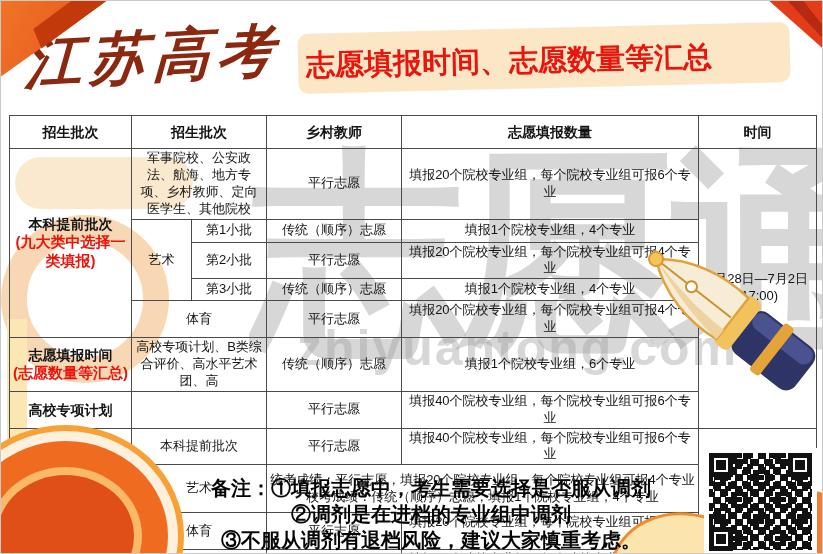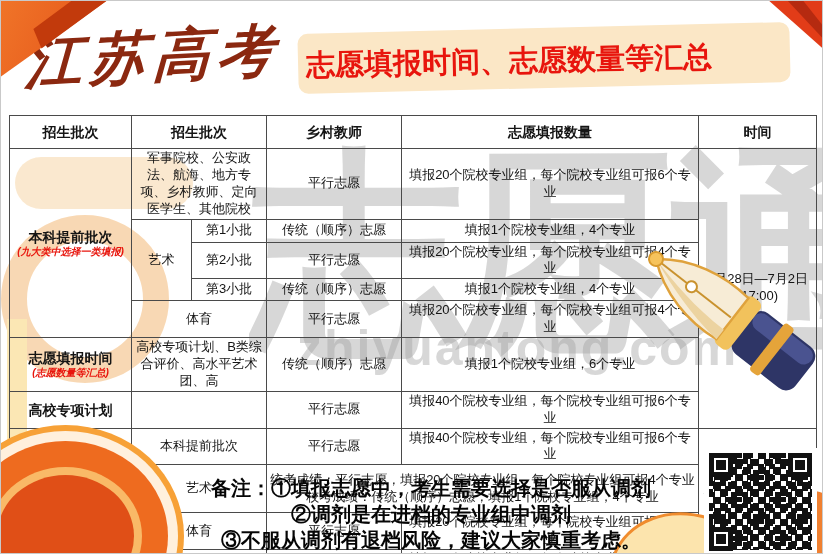--- a/index.html
+++ b/index.html
@@ -38,21 +38,21 @@
          color:rgba(160,160,160,.42);letter-spacing:2px;white-space:nowrap;}
 
   
   table.main{position:absolute;left:8px;top:114px;z-index:2;width:807px;border-collapse:collapse;
          table-layout:fixed;background:transparent;}
   table.main th,table.main td{border:1px solid #4a4a4a;font-size:13px;color:#141414;
          text-align:center;vertical-align:middle;padding:1px 3px;line-height:1.3;overflow:hidden;}
   table.main th{font-size:14px;font-weight:bold;height:30px;}
   td.left{text-align:left;padding-left:5px;}
   .bname{font-weight:bold;font-size:14px;}
-  .bnote{font-weight:bold;font-size:10px;color:#e8150d;line-height:1.25;font-style:italic;}
+  .bnote{font-weight:bold;font-size:15px;color:#e8150d;line-height:1.25;}
   .timecell{font-size:13.5px;}
 
   
   .notes{position:absolute;left:140px;top:474px;width:580px;z-index:3;text-align:center;
          font-size:20px;font-weight:bold;color:#050505;line-height:26px;}
 
   
   .pen{position:absolute;left:600px;top:228px;width:240px;height:230px;z-index:3;pointer-events:none;}
 
   

